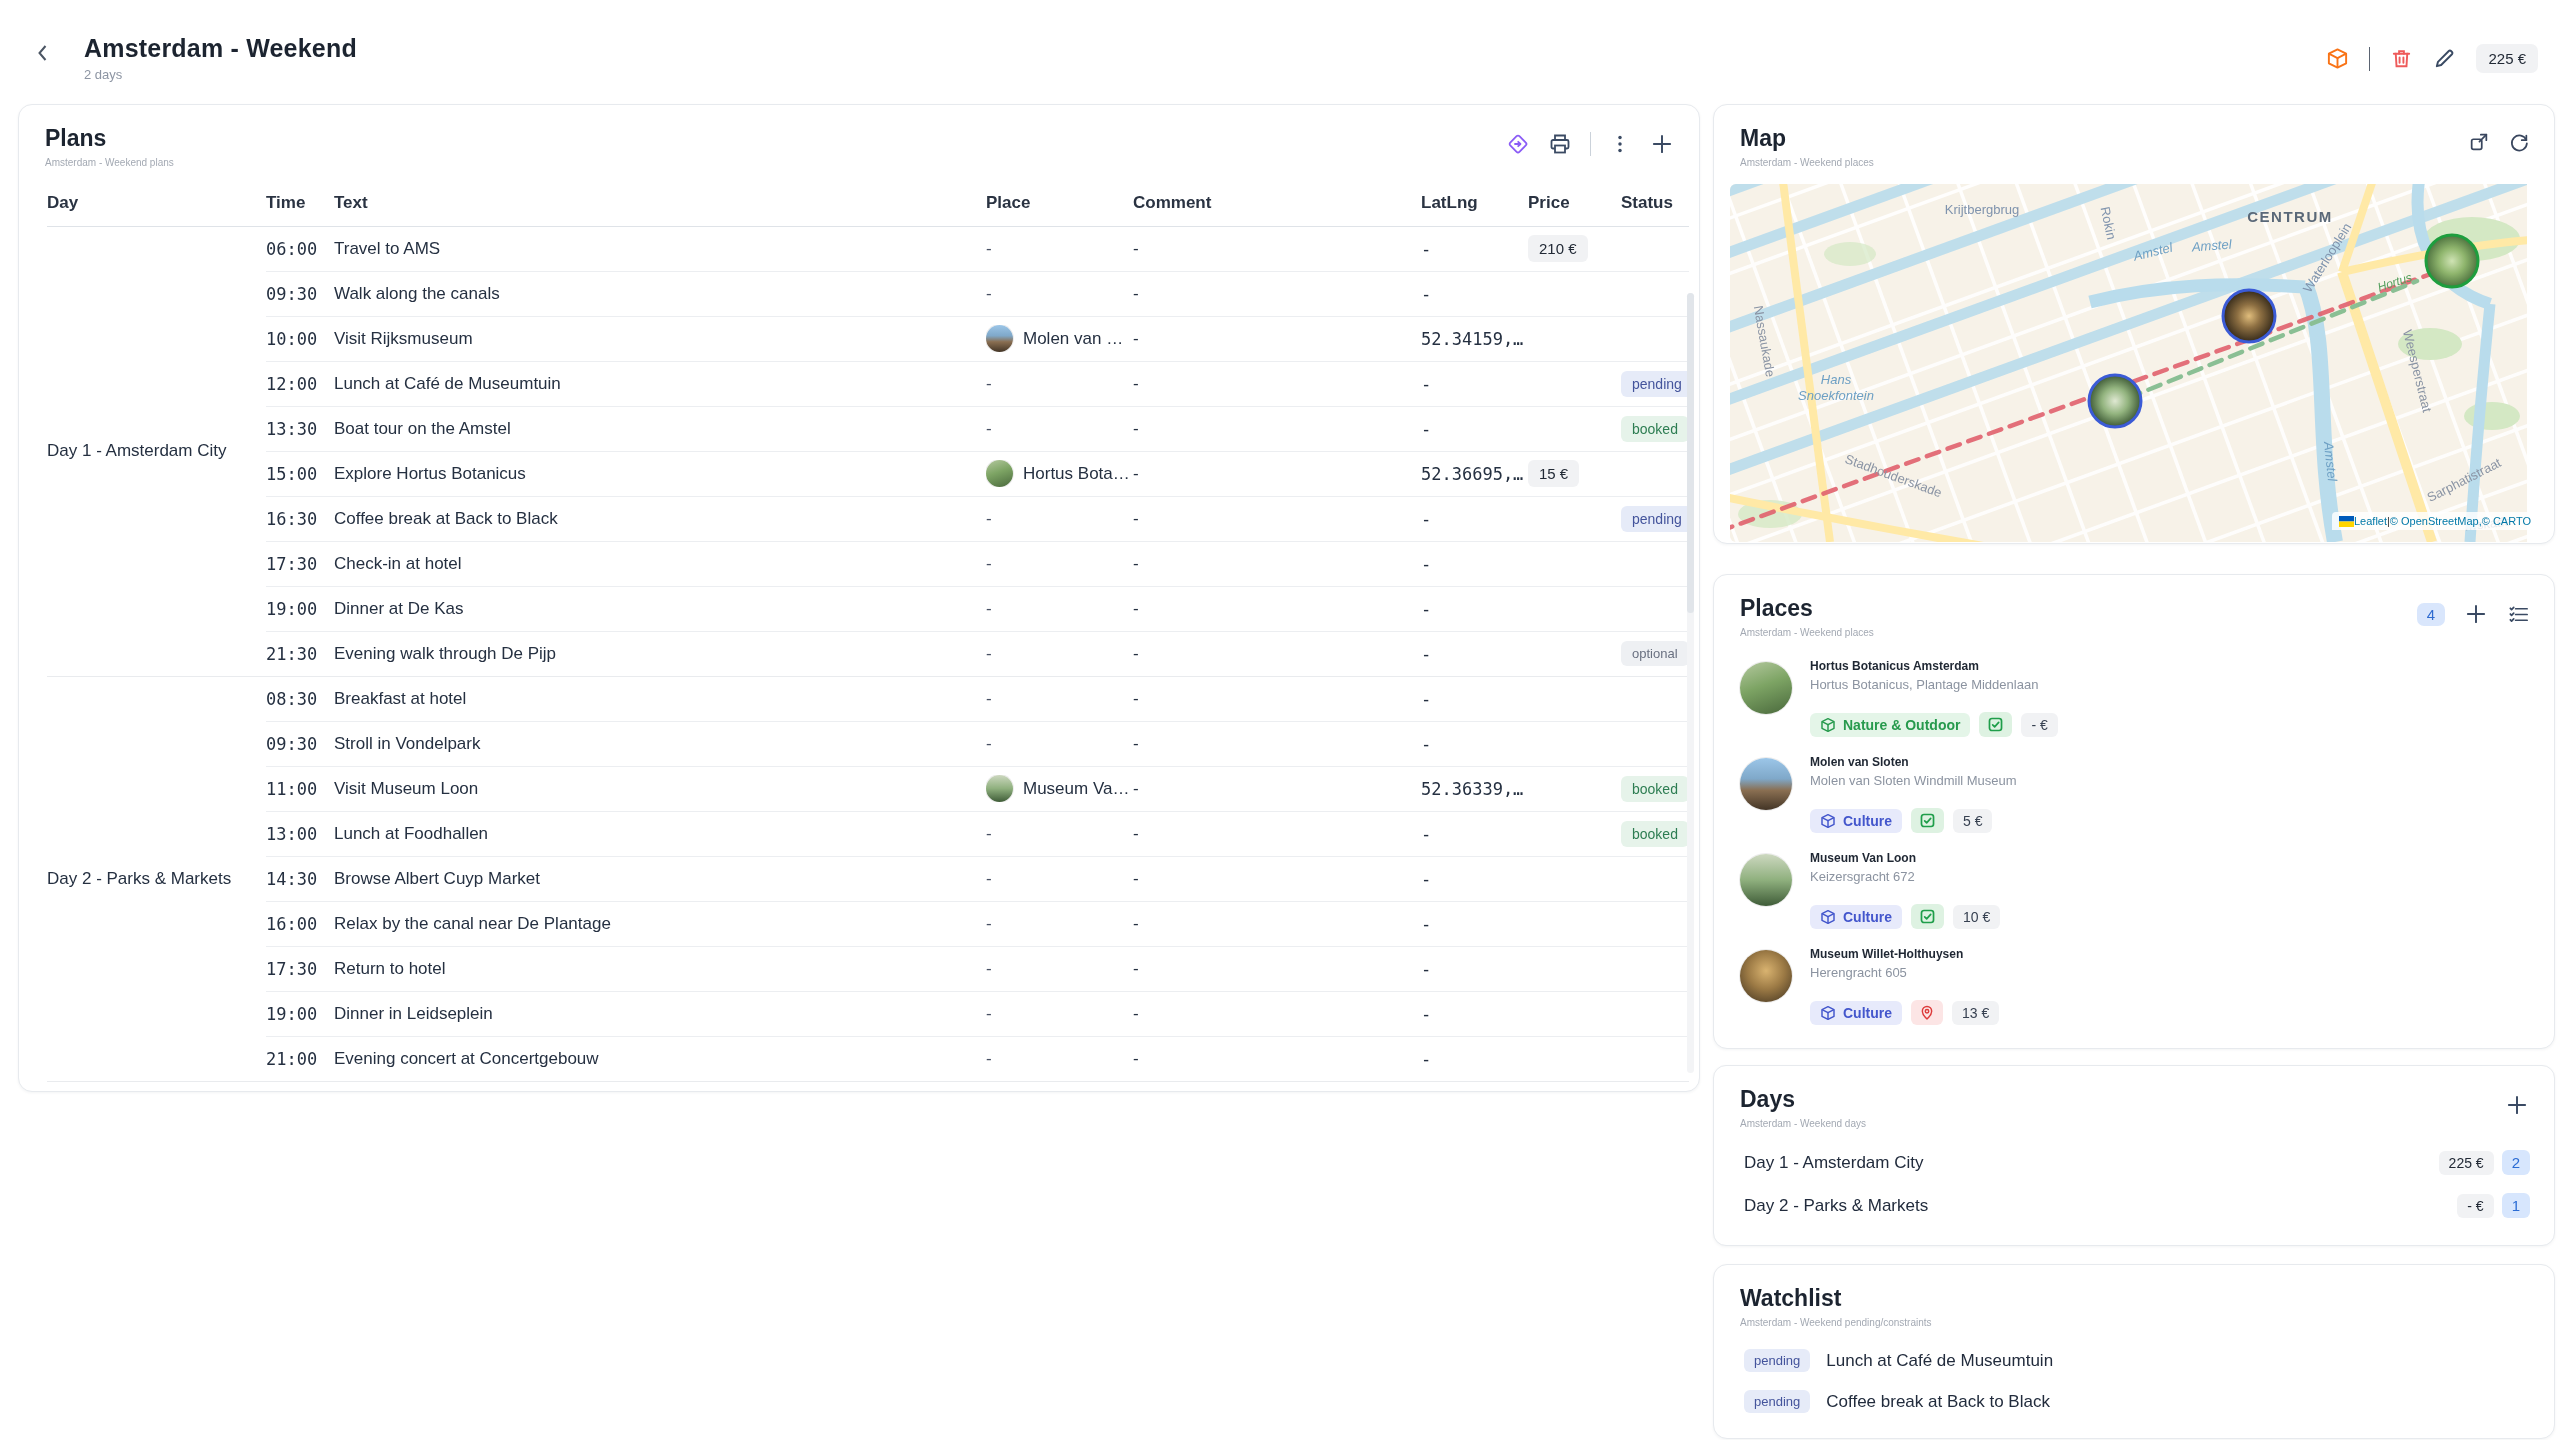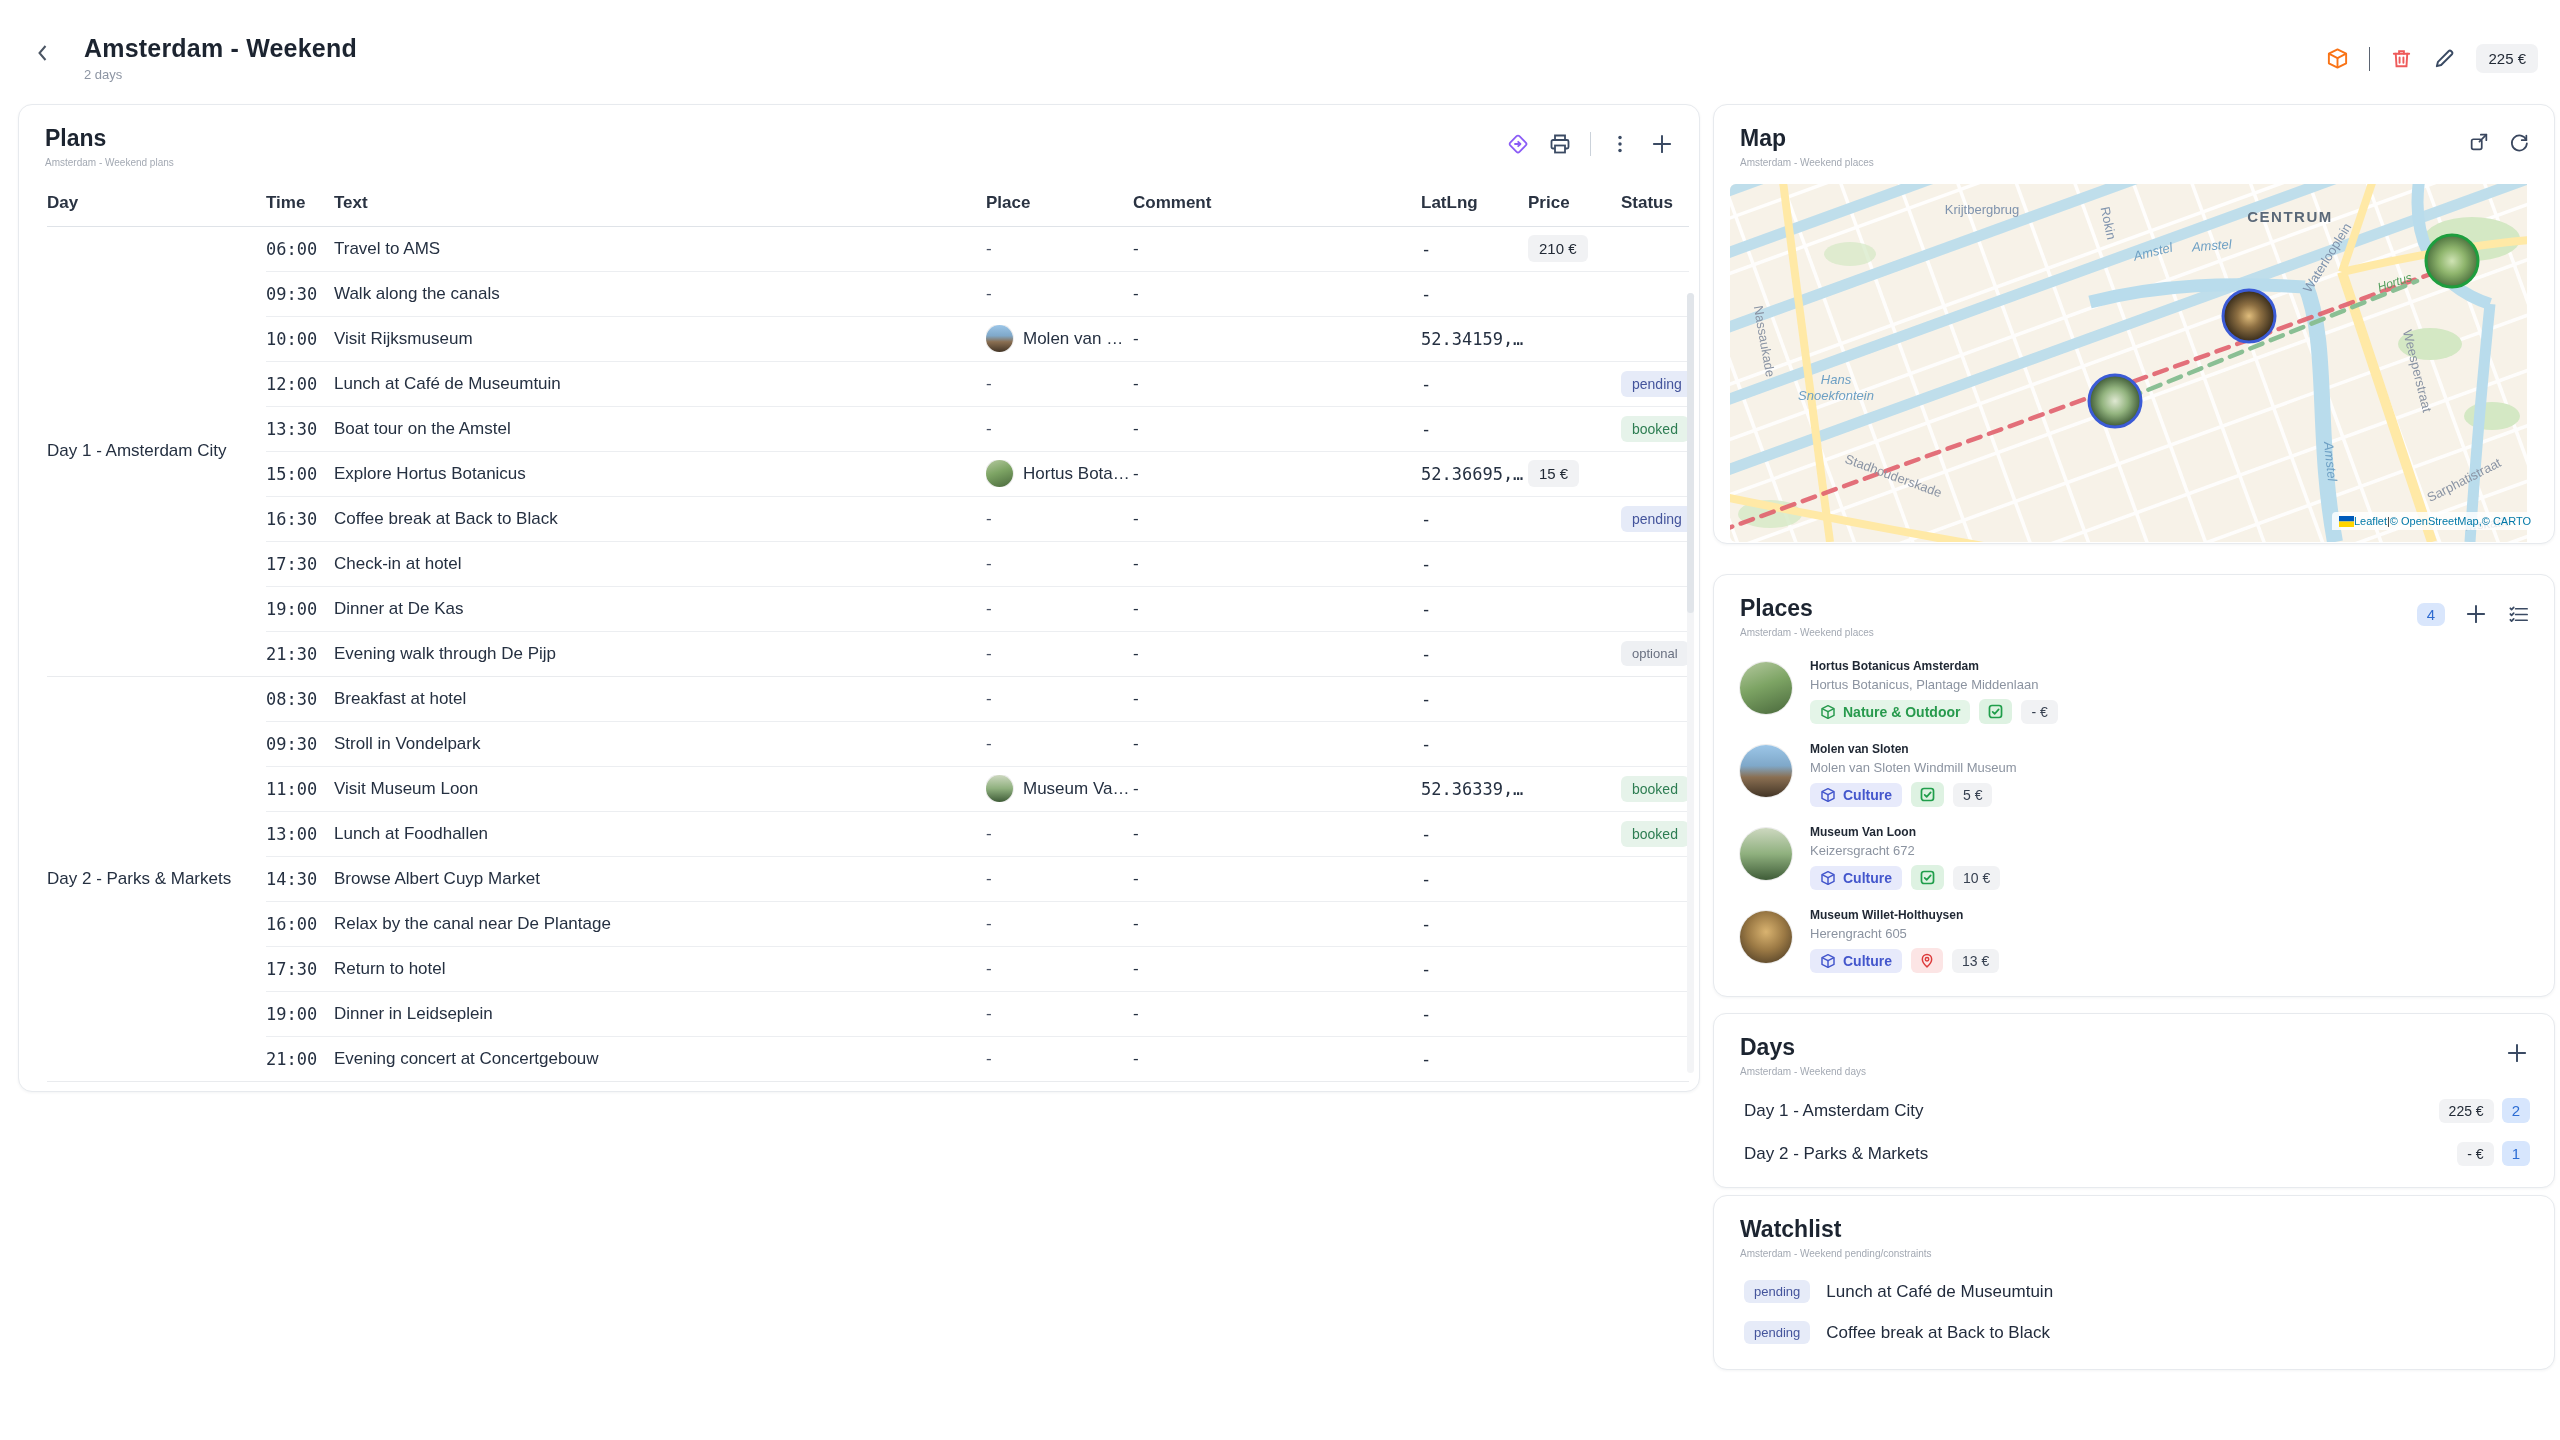--- a/index.html
+++ b/index.html
@@ -63,29 +63,29 @@
   .m-area { fill:#5a6878; font-size:15px; font-weight:700; letter-spacing:1.5px; }
   .m-road { fill:#8a94a4; font-size:13px; }
   .m-green { fill:#55a05e; font-style:italic; font-size:12px; }
 
   .places-card { min-height:420px; margin-bottom:16px; padding-bottom:14px; }
   .count-pill { background:#d9e6fc; color:#2e6bd0; border-radius:7px; padding:3px 10px; font-size:15px; }
   .place-item { display:flex; gap:18px; padding:9px 24px 9px 26px; cursor:pointer; }
   .pl-av { width:52px; height:52px; border-radius:50%; flex:none; margin-top:3px; box-shadow:0 0 0 1px rgba(0,0,0,.08); }
   .pl-name { font-size:12px; font-weight:700; color:#1f2733; }
   .pl-sub { font-size:13px; color:#8b93a0; margin-top:4px; }
-  .pl-tags { display:flex; align-items:center; gap:9px; margin-top:7px; }
+  .pl-tags { display:flex; align-items:center; gap:9px; margin-top:20px; }
   .tag { display:inline-flex; align-items:center; gap:7px; border-radius:6px; padding:4px 10px; font-size:14px; font-weight:600; }
   .tag-green { background:#e4f5e8; color:#279a4d; }
   .tag-blue { background:#e7eafb; color:#4356cc; }
   .tag-icon { background:#def2e2; padding:4px 8px; }
   .tag-pin { background:#fce5e5; padding:4px 8px; }
   .tag-price { background:#f1f2f4; color:#374151; font-weight:400; }
 
-  .days-card { min-height:166px; margin-bottom:7px; padding-bottom:12px;border-radius:13px; }
+  .days-card { min-height:166px; margin-bottom:18px; padding-bottom:18px;border-radius:13px; }
   .day-item { display:flex; align-items:center; justify-content:space-between; padding:9px 24px 9px 30px; cursor:pointer; }
   .day-label { font-size:17px; color:#222c3d; }
   .day-badges { display:flex; align-items:center; gap:8px; }
   .cnt-pill { background:#d7e6fd; color:#2b6cd4; border-radius:6px; padding:4px 10px; font-size:15px; }
   .price-sm { background:#f1f2f4; color:#222a36; border-radius:6px; padding:4px 10px; font-size:14px; }
 
   .watch-card { min-height:160px; padding-bottom:16px; }
   .watch-item { display:flex; align-items:center; gap:16px; padding:9px 24px 9px 30px; }
   .wl-pending { background:#e6ebf8; color:#44549c; border-radius:6px; padding:4px 10px; font-size:13px; }
   .wl-label { font-size:17px; color:#222c3d; }

